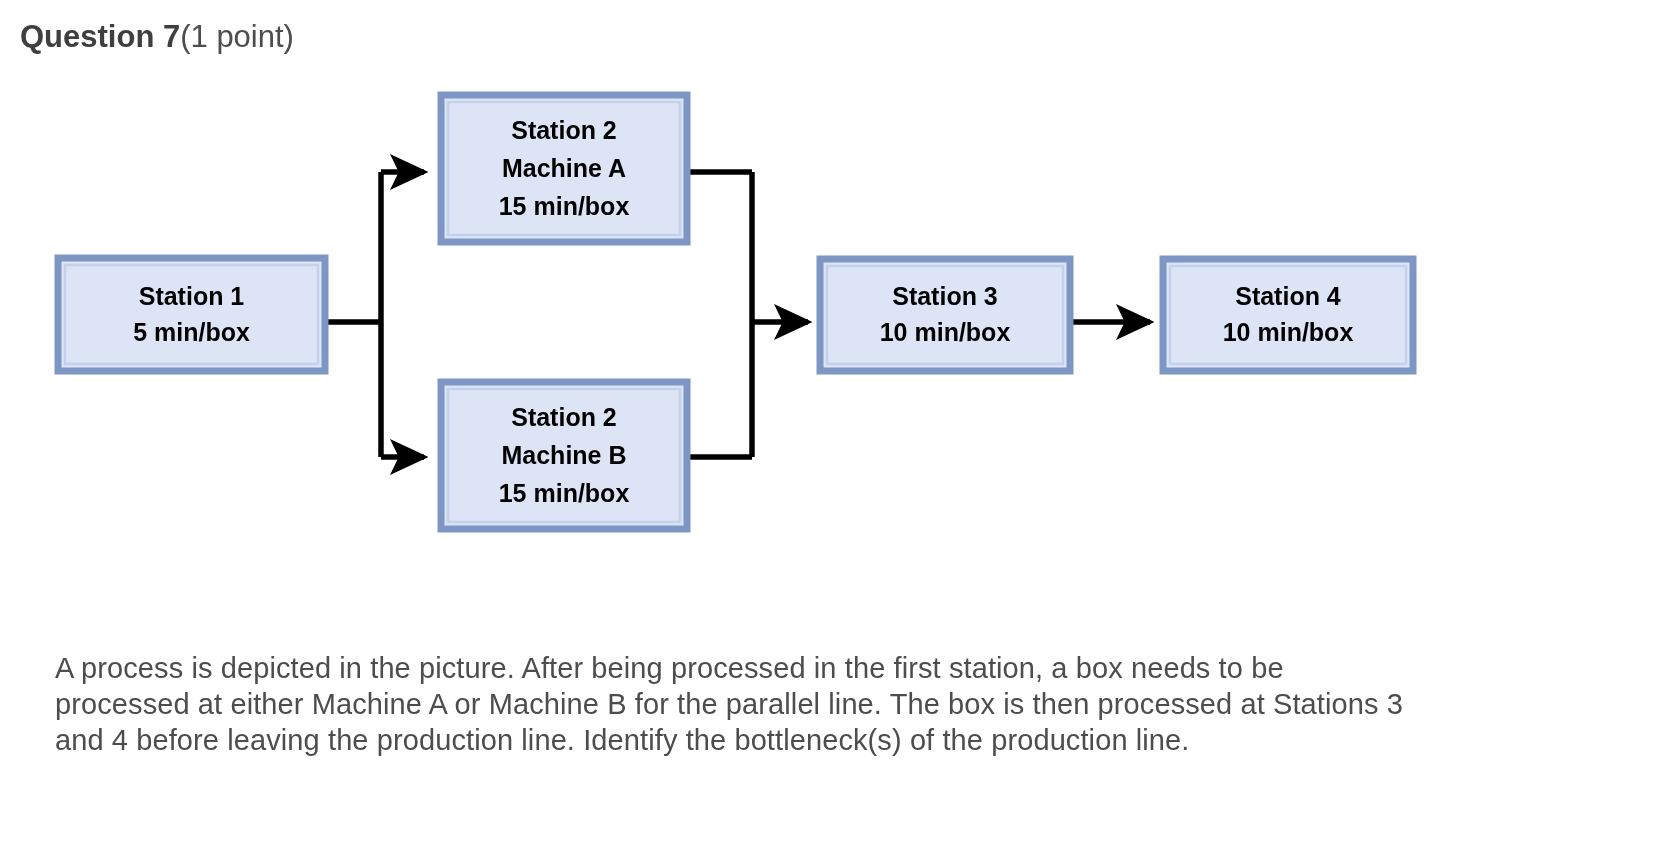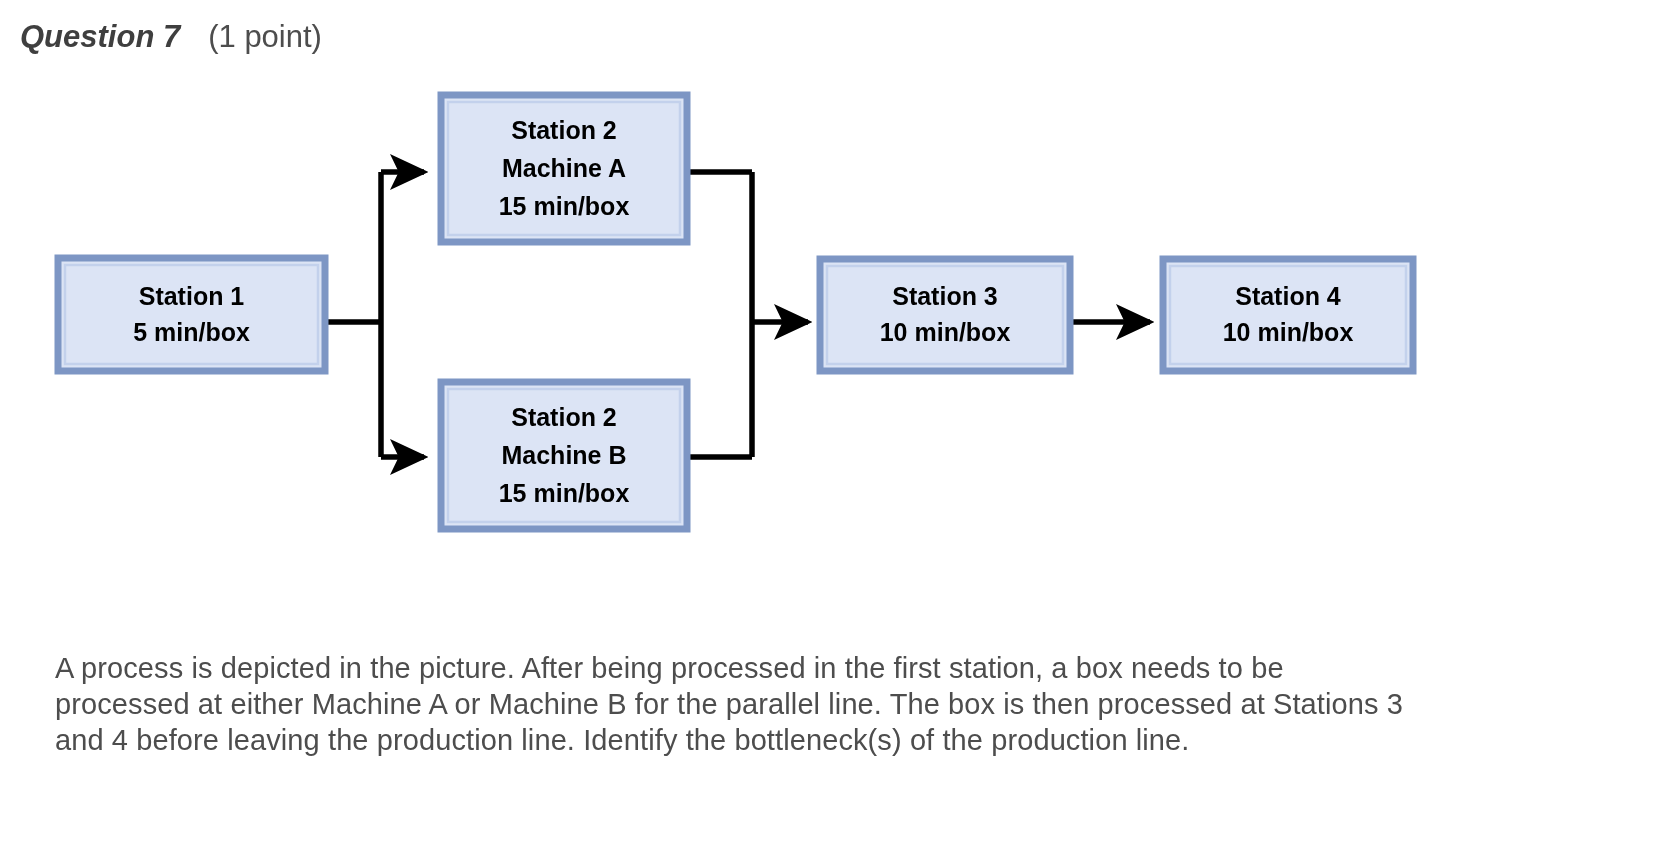--- a/index.html
+++ b/index.html
@@ -23,26 +23,24 @@
     left: 20px;
     top: 18px;
     font-size: 31px;
     color: #4d4d4d;
     white-space: nowrap;
     line-height: 1.2;
   }
   #question-heading .q-label {
     font-weight: bold;
     color: #3f3f3f;
-    font-style: italic;
   }
   #question-heading .q-points {
     font-weight: normal;
     color: #4d4d4d;
-    margin-left: 28px;
   }
 
   
   #process-diagram {
     position: absolute;
     left: 0;
     top: 70px;
     width: 1420px;
     height: 480px;
   }

